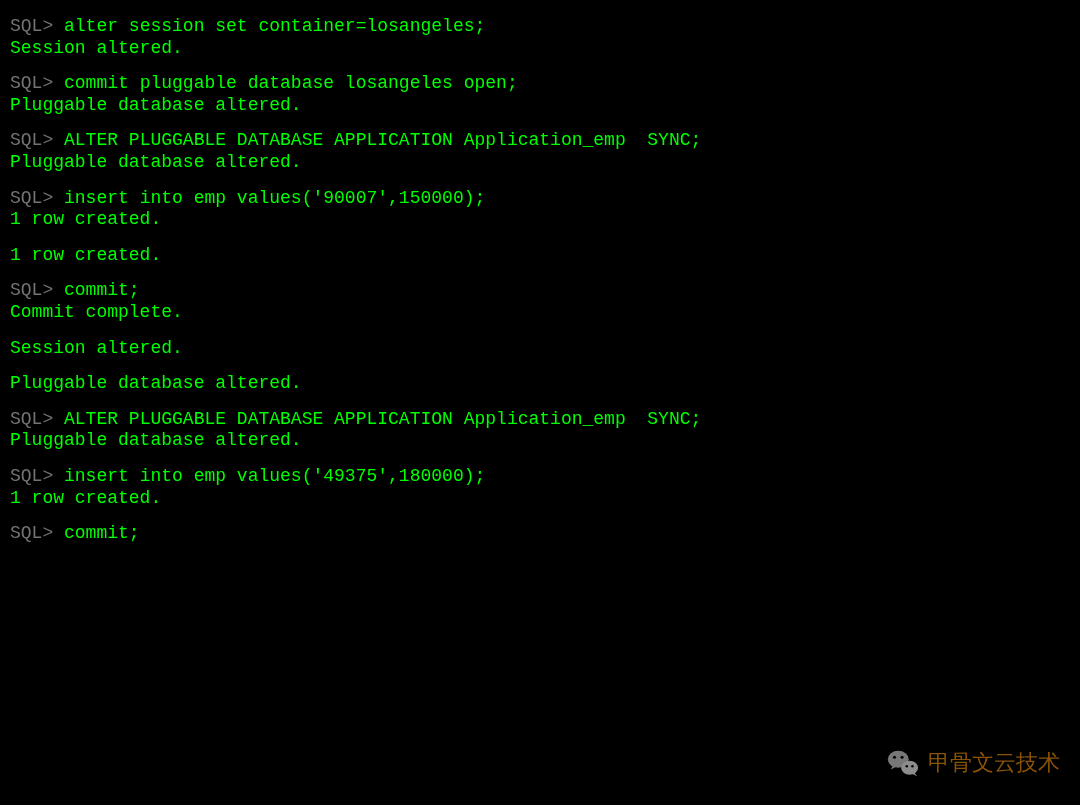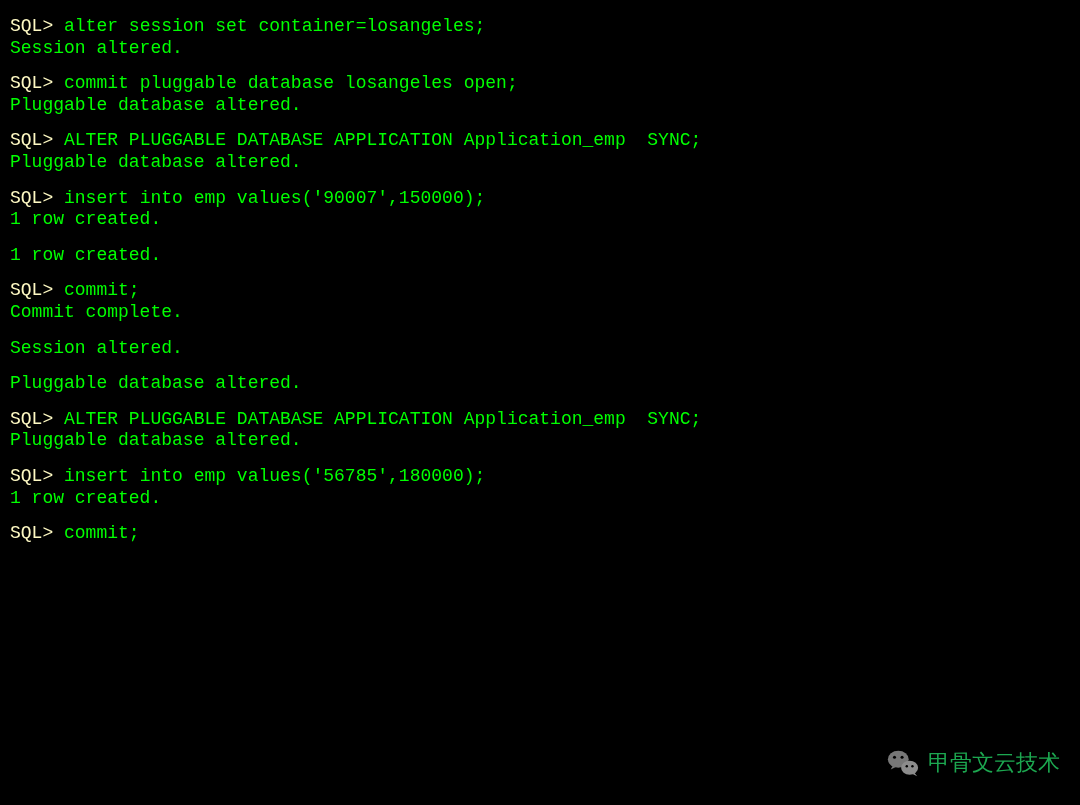--- a/index.html
+++ b/index.html
@@ -23,30 +23,30 @@
       width: 100%;
     }
     .line {
       white-space: pre;
       margin: 0;
     }
     .block {
       margin-bottom: 14px;
     }
     .prompt {
-      color: #fef9c3;
+      color: #737373;
     }
     .watermark {
       position: absolute;
       right: 20px;
       bottom: 25px;
       display: flex;
       align-items: center;
       gap: 8px;
-      color: #22c55e;
+      color: #a16207;
       font-family: -apple-system, BlinkMacSystemFont, "Helvetica Neue", Arial, sans-serif;
       font-size: 22px;
       opacity: 0.85;
     }
     .wechat-icon {
       width: 34px;
       height: 34px;
       opacity: 0.75;
     }
   </style>
@@ -91,21 +91,21 @@
   <div class="block">
     <div class="line">Pluggable database altered.</div>
   </div>
 
   <div class="block">
     <div class="line"><span class="prompt">SQL&gt; </span><span>ALTER PLUGGABLE DATABASE APPLICATION Application_emp  SYNC;</span></div>
     <div class="line">Pluggable database altered.</div>
   </div>
 
   <div class="block">
-    <div class="line"><span class="prompt">SQL&gt; </span><span>insert into emp values('56785',180000);</span></div>
+    <div class="line"><span class="prompt">SQL&gt; </span><span>insert into emp values('49375',180000);</span></div>
     <div class="line">1 row created.</div>
   </div>
 
   <div class="block">
     <div class="line"><span class="prompt">SQL&gt; </span><span>commit;</span></div>
   </div>
 
 </div>
 
 <div class="watermark">

